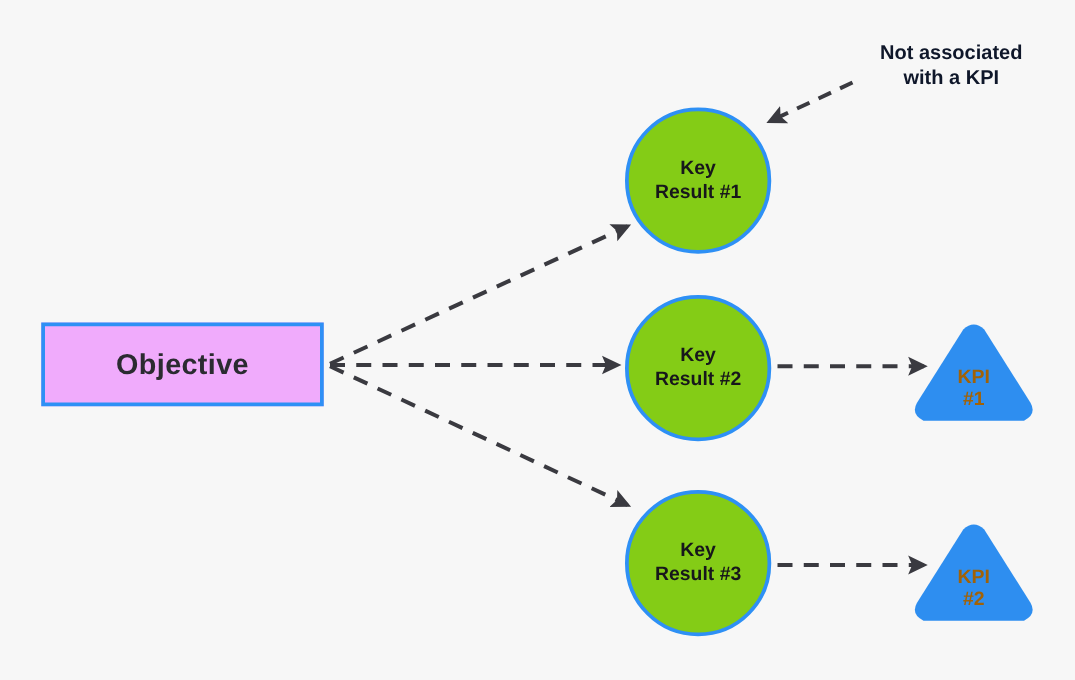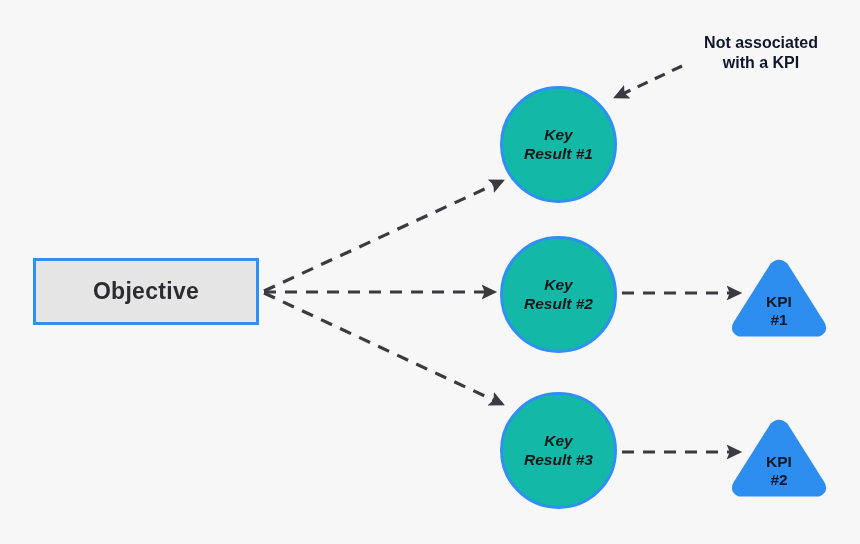--- a/index.html
+++ b/index.html
@@ -35,40 +35,39 @@
     justify-content: center;
     text-align: center;
   }
 
   
   #objective-node {
     left: 33px;
     top: 258px;
     width: 226px;
     height: 67px;
-    background: #e5e5e5;
+    background: #f0abfc;
     border: 3px solid #2e90f5;
   }
   #objective-node .node-label {
     font-size: 23px;
     font-weight: bold;
     color: #2b2b31;
     letter-spacing: 0.3px;
     line-height: 1.1;
   }
 
   
   .kr-node {
     width: 117px;
     height: 117px;
     border-radius: 50%;
-    background: #14b8a6;
+    background: #84cc16;
     border: 3px solid #2e90f5;
     left: 500px;
-    font-style: italic;
   }
   #kr-node-1 { top: 86px; }
   #kr-node-2 { top: 236px; }
   #kr-node-3 { top: 392px; }
   .kr-node .node-label {
     font-size: 15.5px;
     font-weight: bold;
     color: #17171b;
     line-height: 1.22;
     white-space: pre-line;
@@ -90,21 +89,21 @@
     left: 0;
     top: 0;
     width: 98px;
     height: 82px;
   }
   .kpi-node .node-label {
     position: relative;
     z-index: 2;
     font-size: 15.5px;
     font-weight: bold;
-    color: #0f172a;
+    color: #a16207;
     line-height: 1.2;
     white-space: pre-line;
     padding-bottom: 9px;
   }
 
   
   #annotation-note {
     position: absolute;
     left: 668px;
     top: 33px;

